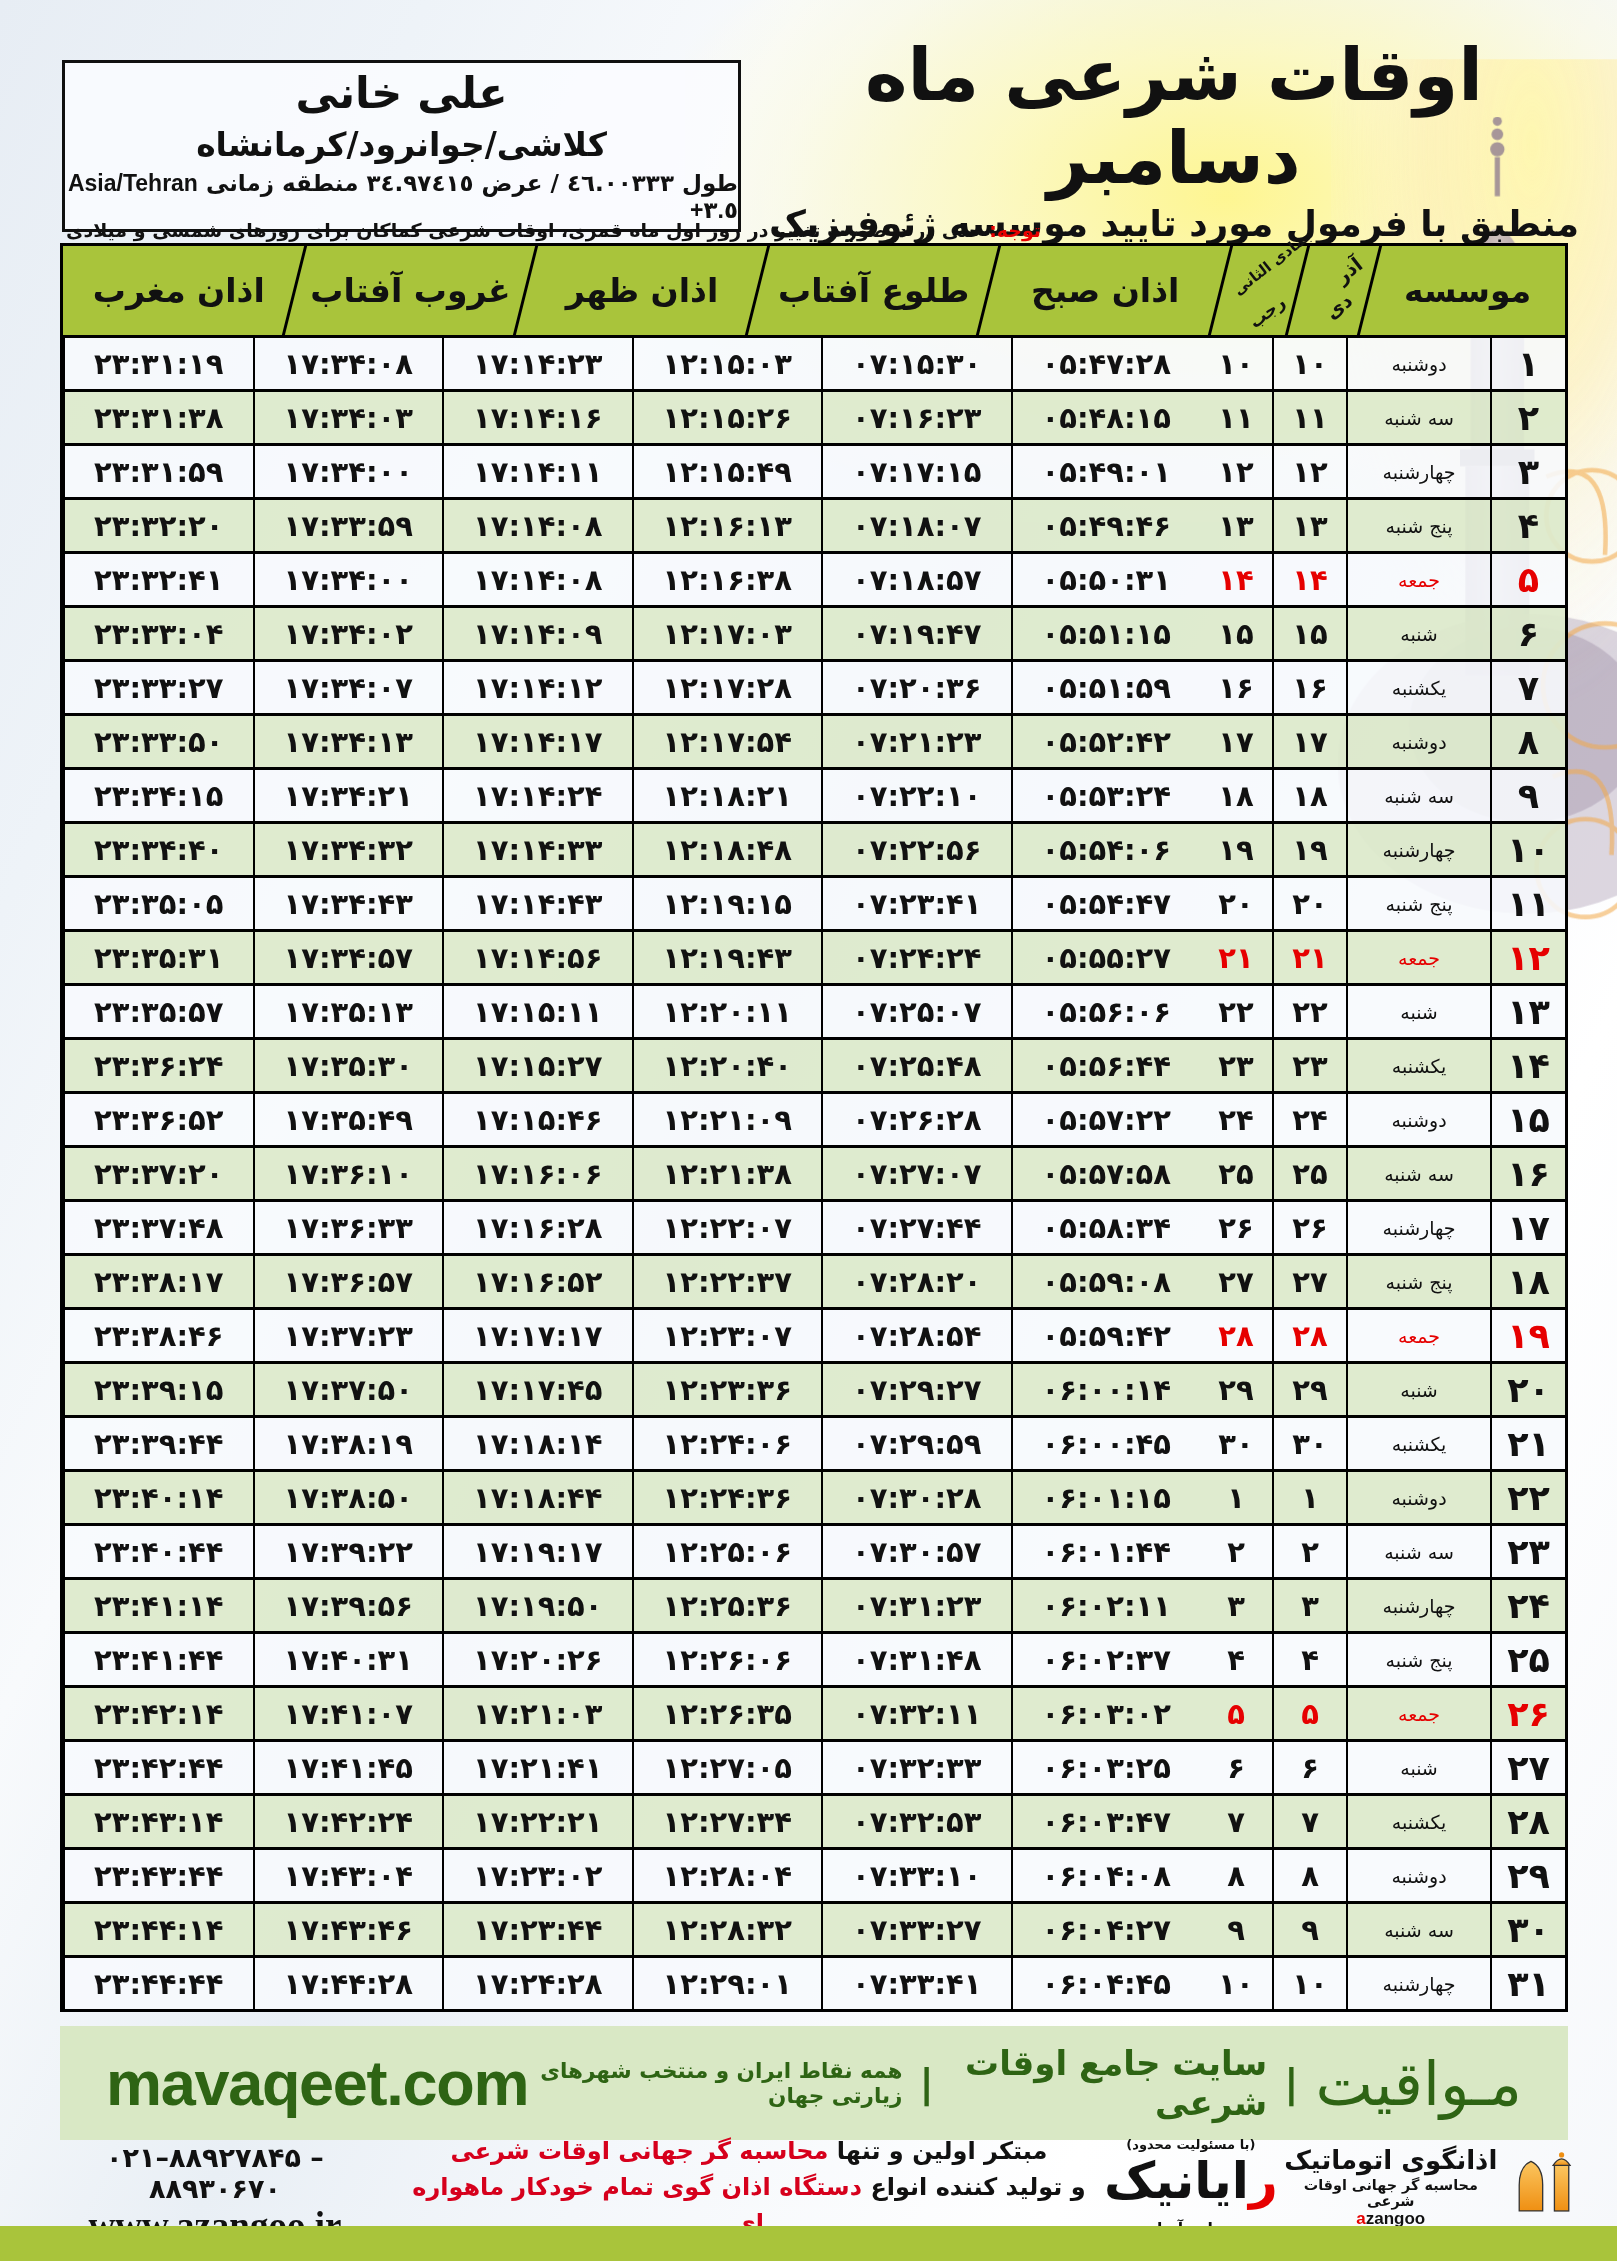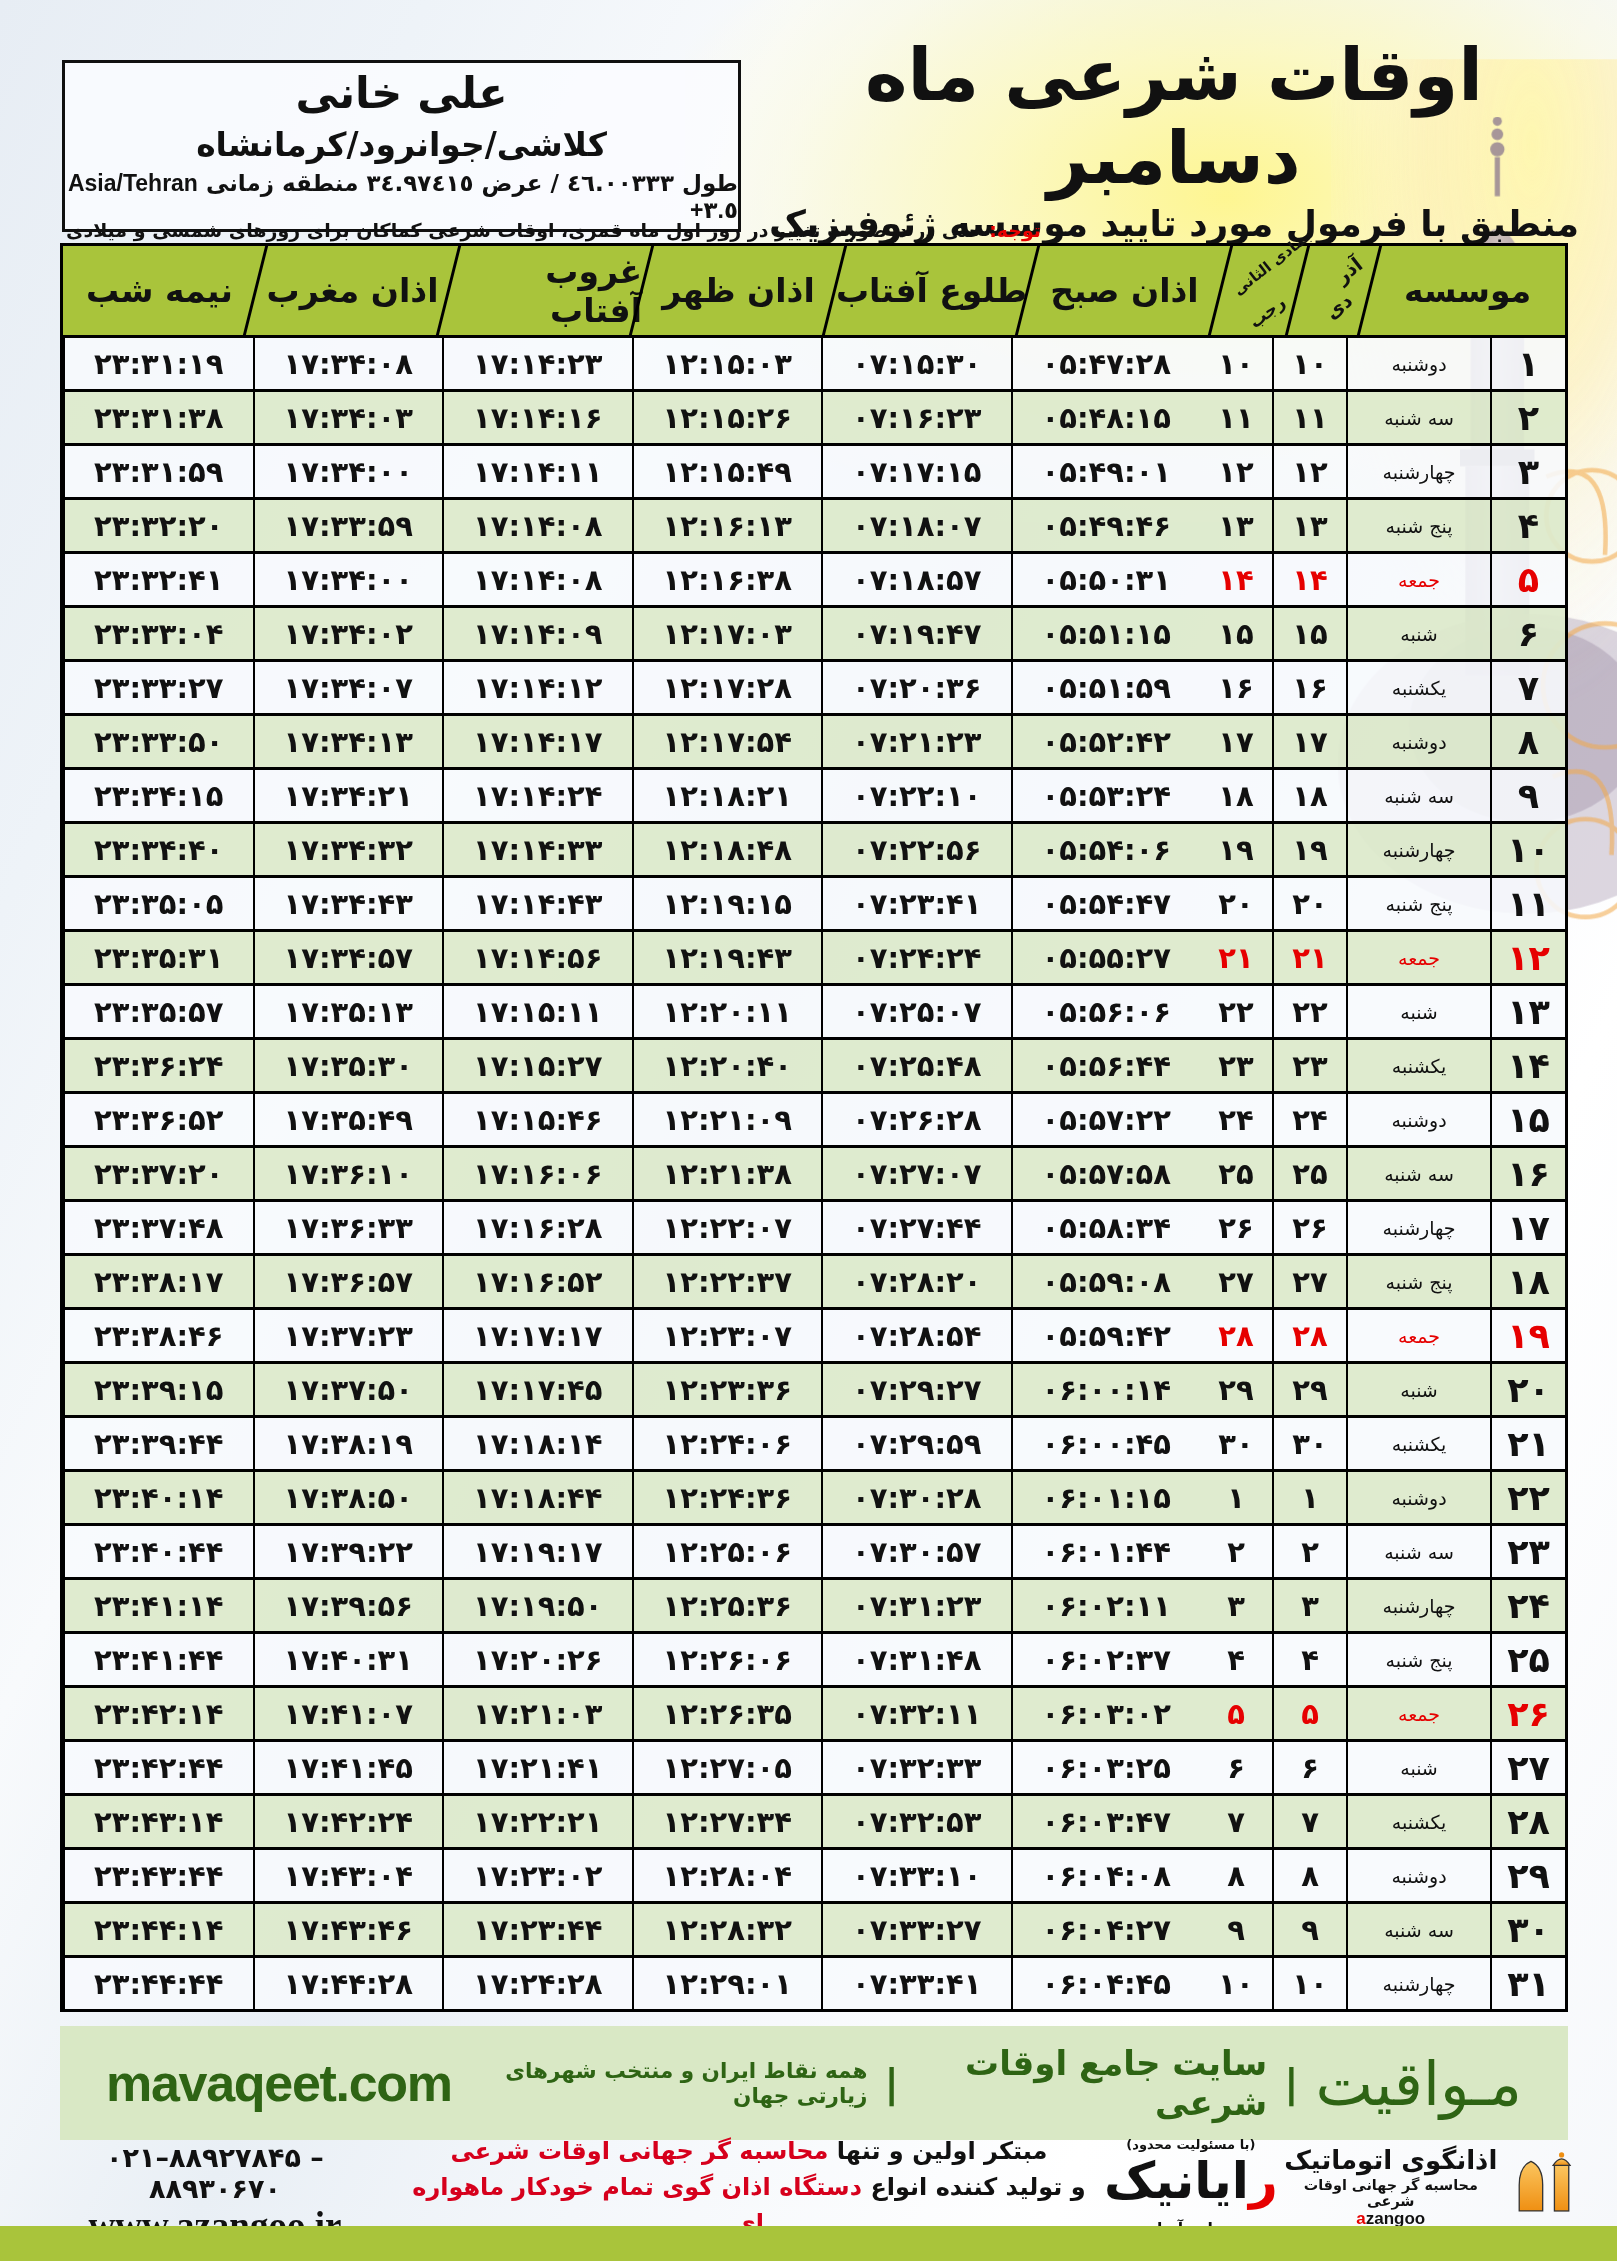--- a/index.html
+++ b/index.html
@@ -45,21 +45,21 @@
   .cell{display:flex;align-items:center;justify-content:center;box-sizing:border-box;}
   .t-row .cell:not(:first-child){border-inline-start:2px solid #000;}
   .c-day{width:73px;font-size:35px;font-weight:bold;}
   .c-weekday{width:144px;font-size:19px;}
   .c-date{width:74px;font-size:29px;font-weight:bold;}
   .c-time{flex:1;font-size:29px;font-weight:bold;letter-spacing:0.7px;}
   .t-row.friday .fr{color:#e60000;}
   
   .footer-band{position:absolute;left:60px;top:2026px;width:1508px;height:114px;background:#d9e8c5;
     display:flex;align-items:center;justify-content:space-between;box-sizing:border-box;padding:0 46px;color:#2e6414;}
-  .mavaqeet-url{font-family:"Liberation Sans","DejaVu Sans",sans-serif;font-size:52px;font-weight:bold;letter-spacing:-1.3px;}
+  .mavaqeet-url{font-family:"Liberation Sans","DejaVu Sans",sans-serif;font-size:63px;font-weight:bold;letter-spacing:-1.3px;}
   .band-right{display:flex;direction:rtl;align-items:center;gap:17px;}
   .band-brand{font-size:61px;font-weight:normal;}
   .band-sep{font-size:39px;font-weight:bold;}
   .band-desc{font-size:34px;font-weight:bold;}
   .band-coverage{font-size:21.5px;font-weight:bold;}
   
   .bottom-strip{position:absolute;left:0;top:2148px;width:1618px;height:78px;display:flex;direction:rtl;
     align-items:center;justify-content:space-between;box-sizing:border-box;padding:0 36px;}
   .azangoo-block{display:flex;direction:rtl;align-items:center;gap:10.4px;}
   .azangoo-text{text-align:center;}
@@ -148,21 +148,20 @@
       <span class="dlbl lbl-azar">آذر</span>
       <span class="dlbl lbl-jumada">جمادی الثانی</span>
       <span class="dlbl lbl-dey">دی</span>
       <span class="dlbl lbl-rajab">رجب</span>
     </div>
     <div class="hcell w-time">اذان صبح</div>
     <div class="hcell w-time">طلوع آفتاب</div>
     <div class="hcell w-time">اذان ظهر</div>
     <div class="hcell w-time">غروب آفتاب</div>
     <div class="hcell w-time">اذان مغرب</div>
-    <div class="hcell w-time">نیمه شب</div>
   </div>
   <div id="rows" dir="rtl">
       <div class="t-row odd">
         <div class="cell c-day fr">۱</div>
         <div class="cell c-weekday fr">دوشنبه</div>
         <div class="cell c-date fr">۱۰</div>
         <div class="cell c-date fr">۱۰</div>
         <div class="cell c-time" dir="ltr">۰۵:۴۷:۲۸</div>
         <div class="cell c-time" dir="ltr">۰۷:۱۵:۳۰</div>
         <div class="cell c-time" dir="ltr">۱۲:۱۵:۰۳</div>

